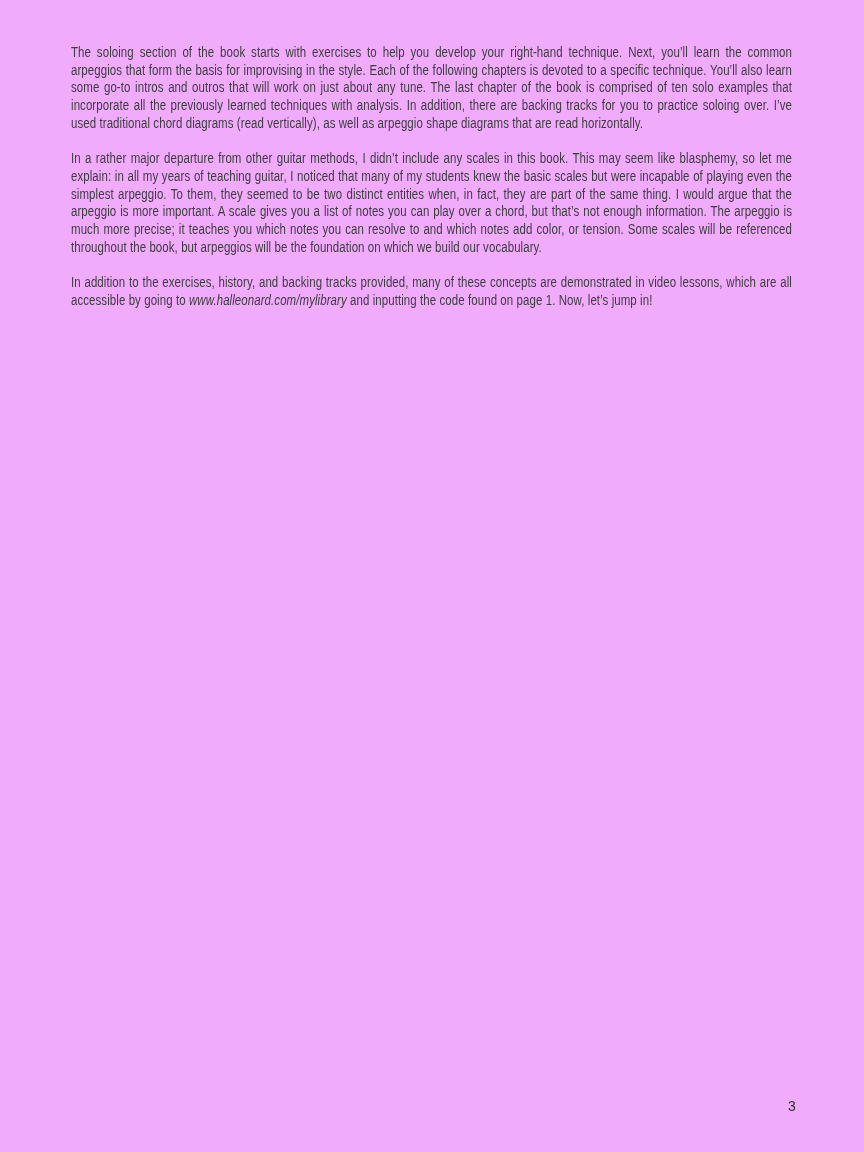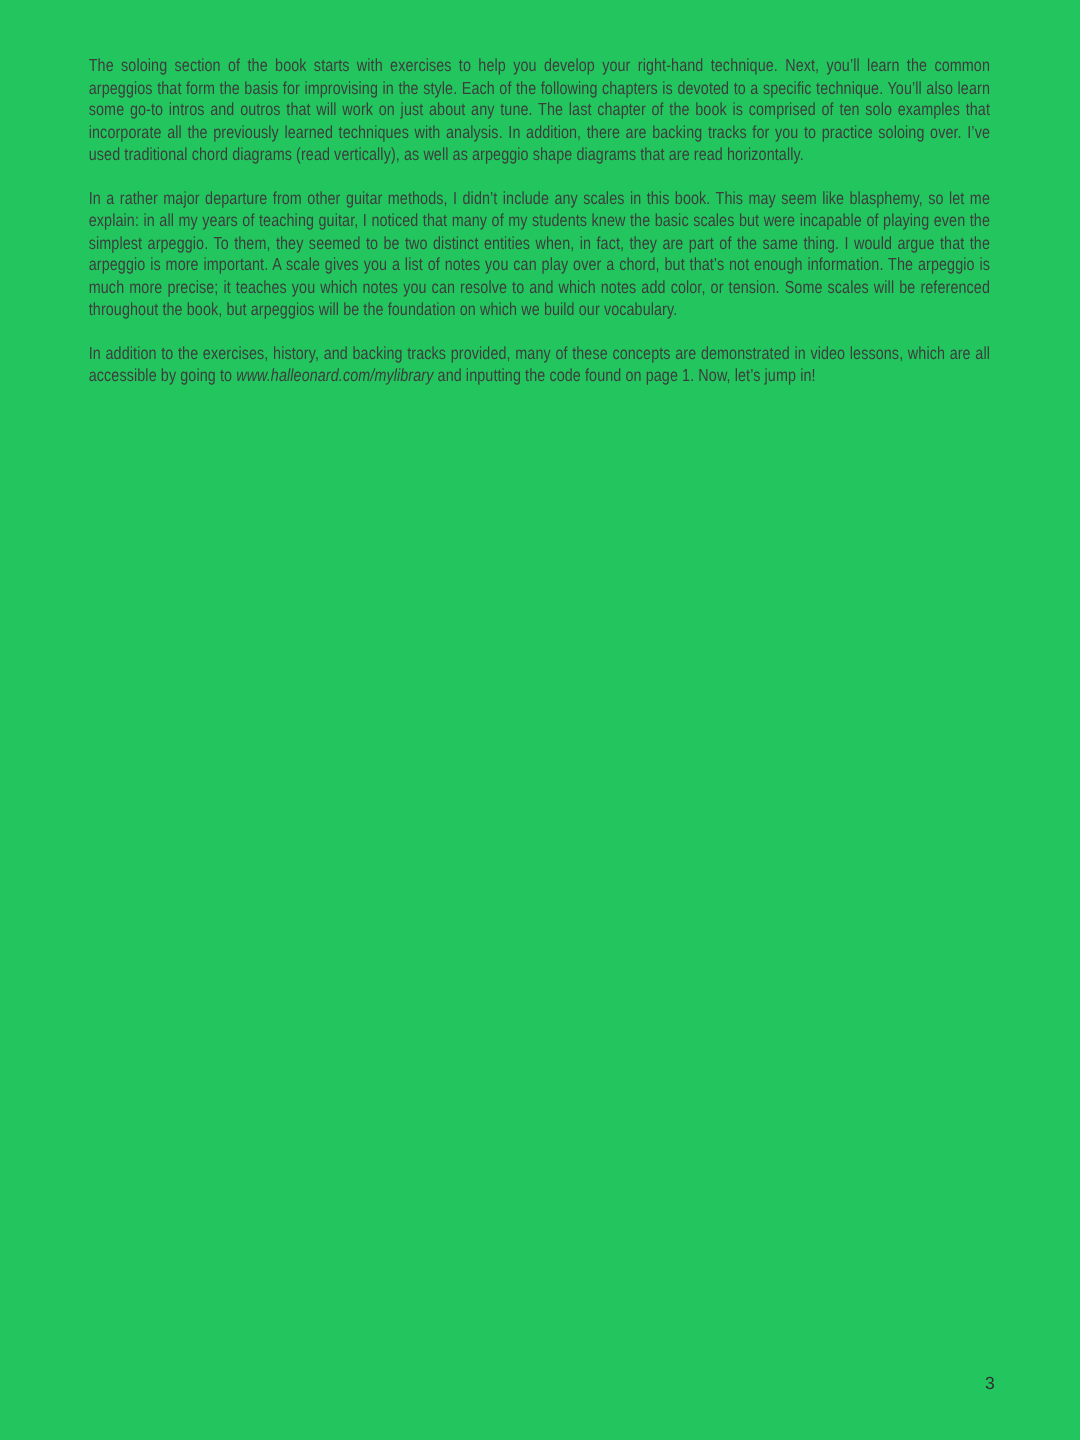--- a/index.html
+++ b/index.html
@@ -7,21 +7,21 @@
     padding: 0;
     background: #ffffff;
     width: 864px;
     height: 1152px;
     overflow: hidden;
   }
   .page {
     position: relative;
     width: 864px;
     height: 1152px;
-    background: #22c55e;
+    background: #f0abfc;
     overflow: hidden;
     font-family: "Liberation Sans", sans-serif;
   }
   
   .text-block {
     position: absolute;
     left: 71px;
     top: 44px;
     width: 880px;               
     transform: scaleX(0.8193);

